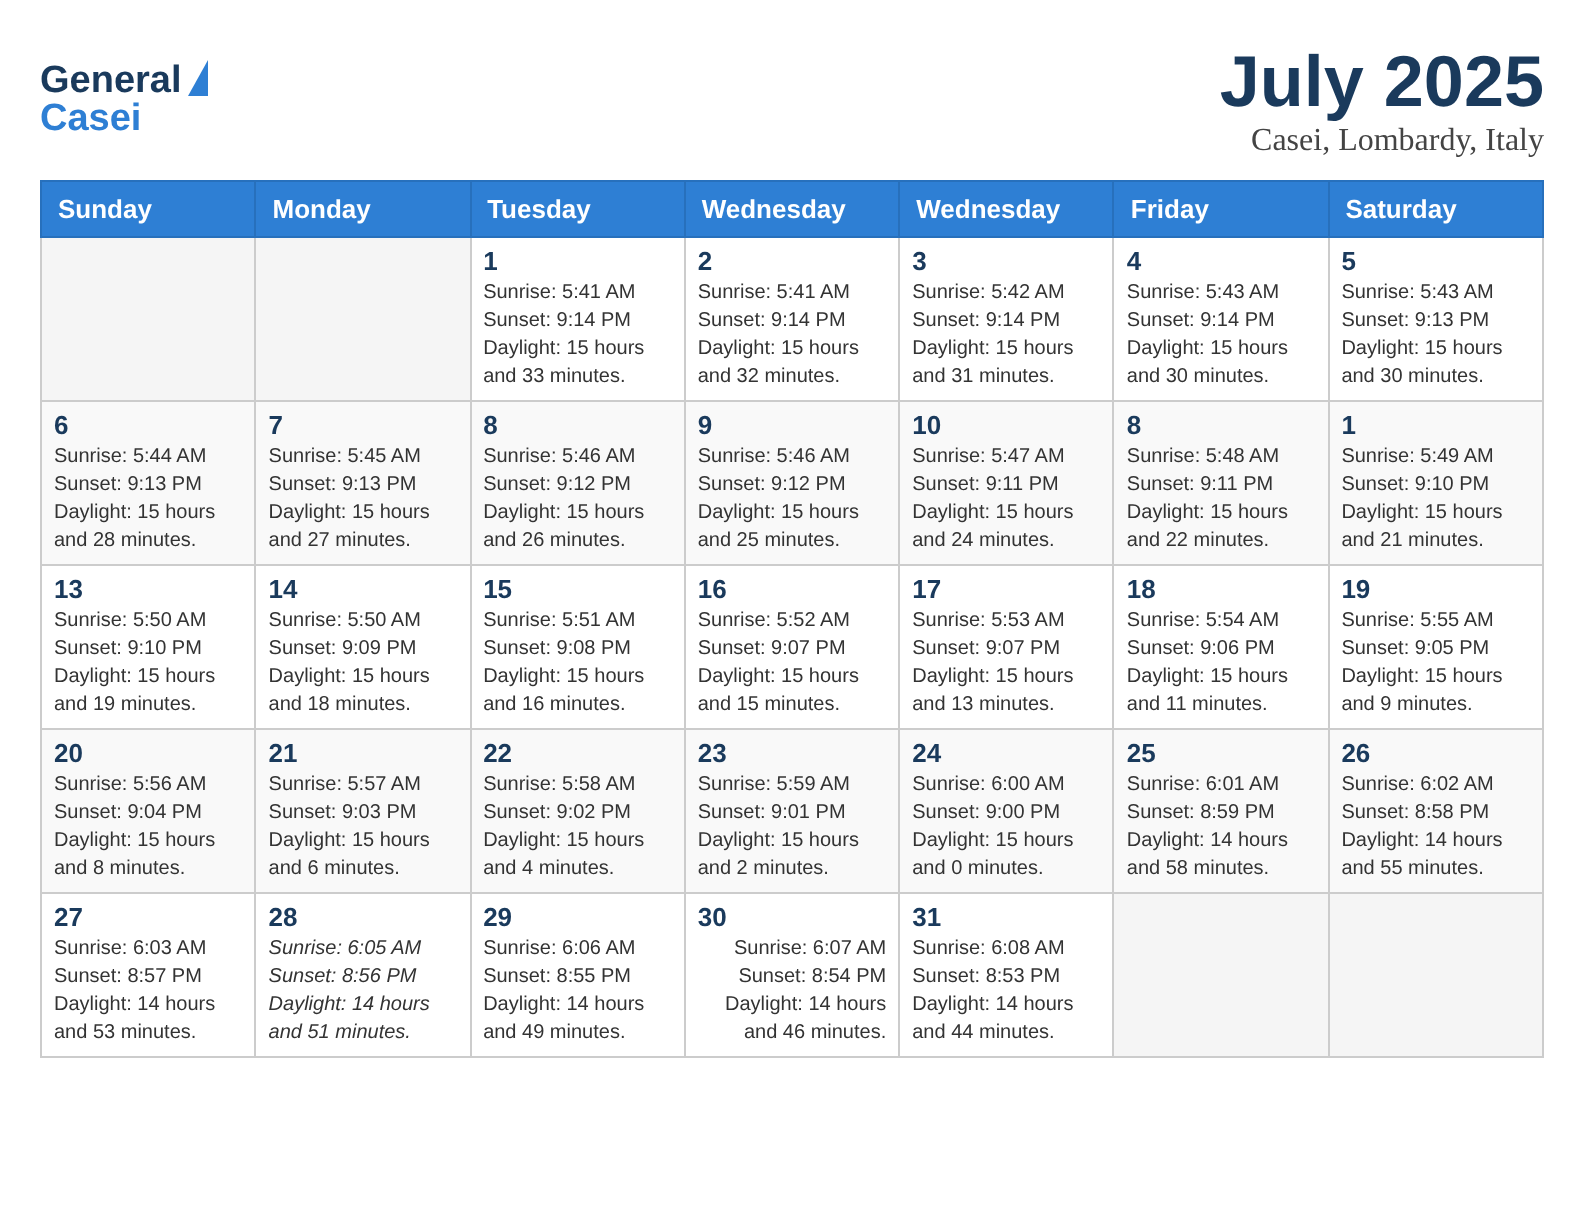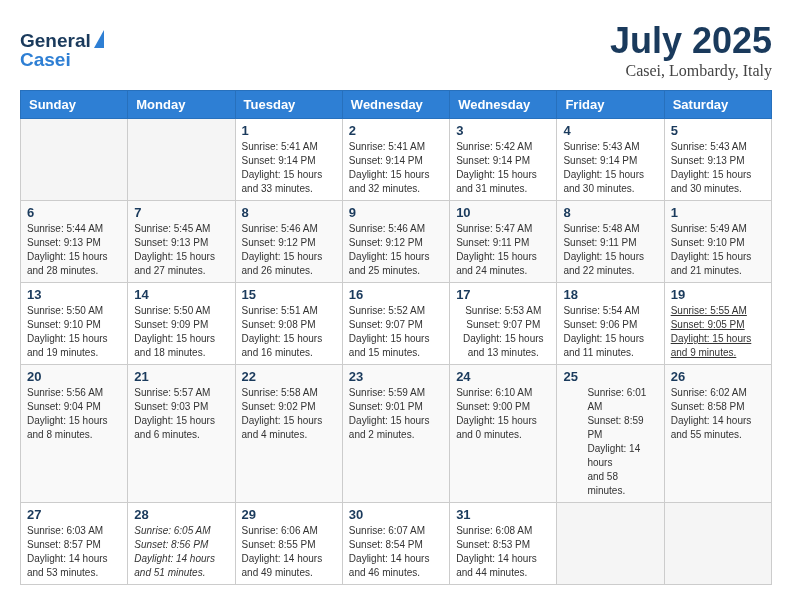--- a/index.html
+++ b/index.html
@@ -252,35 +252,35 @@
         </td>
         <td>
           <span class="day-number">16</span>
           <div class="day-info" style="white-space: pre-line;">Sunrise: 5:52 AM
 Sunset: 9:07 PM
 Daylight: 15 hours
 and 15 minutes.</div>
         </td>
         <td>
           <span class="day-number">17</span>
-          <div class="day-info" style="white-space: pre-line; text-align: center;">Sunrise: 5:53 AM
+          <div class="day-info" style="white-space: pre-line;">Sunrise: 5:53 AM
 Sunset: 9:07 PM
 Daylight: 15 hours
 and 13 minutes.</div>
         </td>
         <td>
           <span class="day-number">18</span>
           <div class="day-info" style="white-space: pre-line;">Sunrise: 5:54 AM
 Sunset: 9:06 PM
 Daylight: 15 hours
 and 11 minutes.</div>
         </td>
         <td>
           <span class="day-number">19</span>
-          <div class="day-info" style="white-space: pre-line; text-decoration: underline;">Sunrise: 5:55 AM
+          <div class="day-info" style="white-space: pre-line;">Sunrise: 5:55 AM
 Sunset: 9:05 PM
 Daylight: 15 hours
 and 9 minutes.</div>
         </td>
       </tr>
       <tr>
         <td>
           <span class="day-number">20</span>
           <div class="day-info" style="white-space: pre-line;">Sunrise: 5:56 AM
 Sunset: 9:04 PM
@@ -303,28 +303,28 @@
         </td>
         <td>
           <span class="day-number">23</span>
           <div class="day-info" style="white-space: pre-line;">Sunrise: 5:59 AM
 Sunset: 9:01 PM
 Daylight: 15 hours
 and 2 minutes.</div>
         </td>
         <td>
           <span class="day-number">24</span>
-          <div class="day-info" style="white-space: pre-line;">Sunrise: 6:10 AM
+          <div class="day-info" style="white-space: pre-line;">Sunrise: 6:00 AM
 Sunset: 9:00 PM
 Daylight: 15 hours
 and 0 minutes.</div>
         </td>
         <td>
           <span class="day-number">25</span>
-          <div class="day-info" style="white-space: pre-line; margin-left: 24px;">Sunrise: 6:01 AM
+          <div class="day-info" style="white-space: pre-line;">Sunrise: 6:01 AM
 Sunset: 8:59 PM
 Daylight: 14 hours
 and 58 minutes.</div>
         </td>
         <td>
           <span class="day-number">26</span>
           <div class="day-info" style="white-space: pre-line;">Sunrise: 6:02 AM
 Sunset: 8:58 PM
 Daylight: 14 hours
 and 55 minutes.</div>
@@ -347,21 +347,21 @@
         </td>
         <td>
           <span class="day-number">29</span>
           <div class="day-info" style="white-space: pre-line;">Sunrise: 6:06 AM
 Sunset: 8:55 PM
 Daylight: 14 hours
 and 49 minutes.</div>
         </td>
         <td>
           <span class="day-number">30</span>
-          <div class="day-info" style="white-space: pre-line;">Sunrise: 6:07 AM
+          <div class="day-info" style="white-space: pre-line; text-align: right;">Sunrise: 6:07 AM
 Sunset: 8:54 PM
 Daylight: 14 hours
 and 46 minutes.</div>
         </td>
         <td>
           <span class="day-number">31</span>
           <div class="day-info" style="white-space: pre-line;">Sunrise: 6:08 AM
 Sunset: 8:53 PM
 Daylight: 14 hours
 and 44 minutes.</div>

